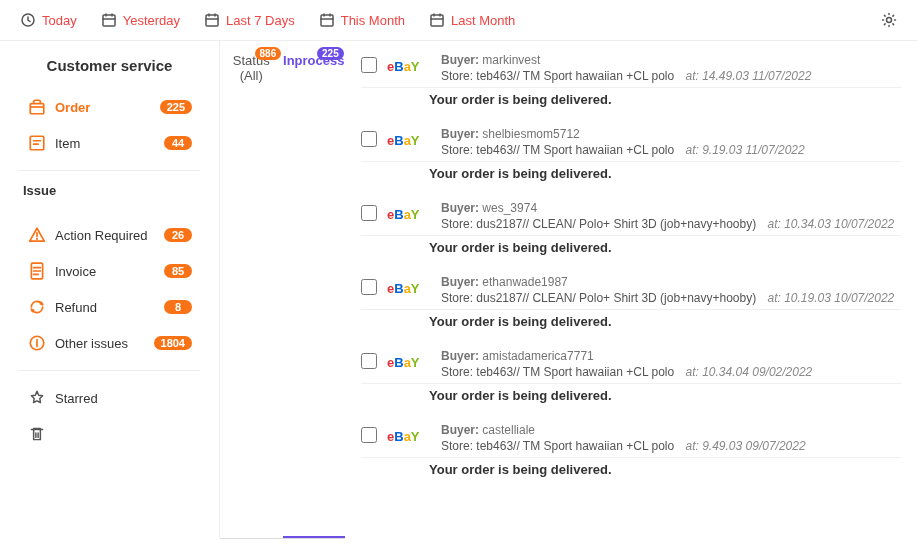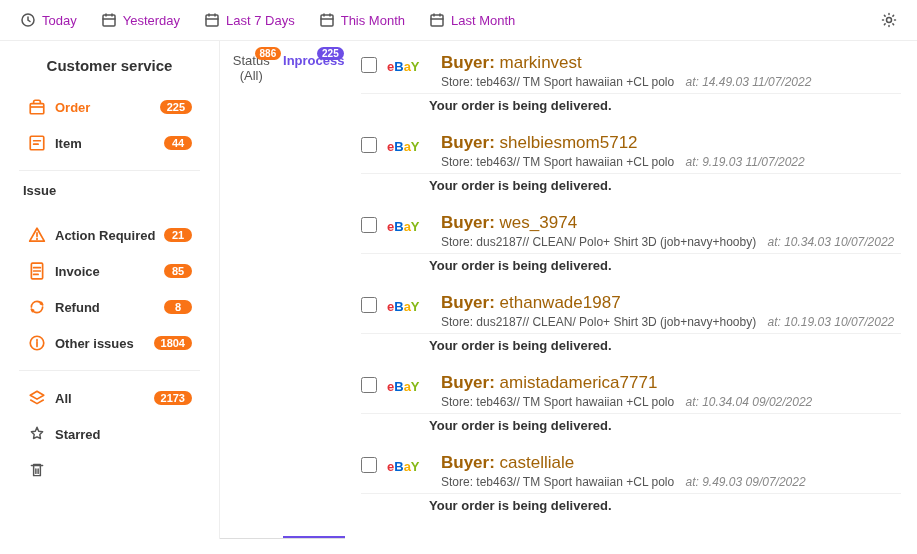--- a/index.html
+++ b/index.html
@@ -3,39 +3,39 @@
   <meta charset="utf-8">
   <style>
     * { box-sizing: border-box; margin: 0; padding: 0; }
     body { font-family: Arial, sans-serif; font-size: 13px; background: #fff; color: #333; width: 917px; height: 554px; overflow: hidden; }
 
     
     .top-bar {
       display: flex; align-items: center; padding: 12px 20px; border-bottom: 1px solid #eee; gap: 24px; background: #fff;
     }
     .top-bar-item {
-      display: flex; align-items: center; gap: 6px; color: #a21caf; cursor: pointer; font-size: 13px;
+      display: flex; align-items: center; gap: 6px; color: #ef4444; cursor: pointer; font-size: 13px;
     }
     .top-bar-item svg { width: 16px; height: 16px; }
     .top-bar-gear { margin-left: auto; }
 
     
     .main { display: flex; height: calc(554px - 56px); }
 
     
     .sidebar {
       width: 220px; min-width: 220px; border-right: 1px solid #eee; padding: 16px 19px; overflow-y: auto; background: #fff;
     }
     .sidebar-title { font-size: 15px; font-weight: bold; margin-bottom: 16px; text-align: center; }
     .sidebar-section-label { font-size: 13px; font-weight: bold; color: #333; margin: 12px 0 20px 4px; }
     .sidebar-item {
       display: flex; align-items: center; padding: 7px 8px; border-radius: 6px; cursor: pointer; margin-bottom: 2px;
     }
     .sidebar-item .item-icon { width: 20px; height: 20px; margin-right: 8px; display: flex; align-items: center; justify-content: center; }
-    .sidebar-item .item-label { flex: 1; font-size: 13px; color: #333; font-weight: bold; }
+    .sidebar-item .item-label { flex: 1; font-size: 13px; color: #333; }
     .sidebar-item .item-badge {
       background: #f97316; color: #fff; font-size: 11px; font-weight: bold; border-radius: 10px; padding: 1px 7px; min-width: 28px; text-align: center;
     }
     .sidebar-item.active .item-label { color: #f97316; font-weight: bold; }
     .sidebar-divider { border: none; border-top: 1px solid #eee; margin: 10px 0; }
 
     
     .content { flex: 1; display: flex; flex-direction: row; overflow: hidden; }
 
     
@@ -47,21 +47,21 @@
       position: absolute; top: 6px; right: calc(50% - 30px); background: #f97316; color: #fff; font-size: 10px; font-weight: bold; border-radius: 10px; padding: 1px 5px;
     }
     .tab.active { color: #6c4de6; border-bottom: 2px solid #6c4de6; font-weight: bold; }
     .tab.active .tab-badge { background: #6c4de6; }
 
     
     .order-list { flex: 1; overflow-y: auto; padding: 0 16px; }
     .order-row { display: flex; align-items: flex-start; padding: 12px 0 4px 0; border-bottom: 1px solid #f0f0f0; gap: 10px; }
     .order-checkbox { margin-top: 4px; width: 16px; height: 16px; cursor: pointer; }
     .order-info { flex: 1; }
-    .order-info .buyer-line { font-size: 17px; color: #a16207; margin-bottom: 2px; }
+    .order-info .buyer-line { font-size: 12px; color: #737373; margin-bottom: 2px; }
     .order-info .store-line { font-size: 12px; color: #555; }
     .order-info .time { color: #888; font-style: italic; font-size: 12px; margin-left: 8px; }
     .order-status { font-size: 13px; font-weight: bold; color: #333; padding: 4px 0 8px 68px; }
 
     
     .icon-circle { fill: none; stroke: #555; stroke-width: 1.5; }
     .icon-path { fill: none; stroke: #555; stroke-width: 1.5; stroke-linecap: round; }
   </style>
 </head>
 <body>
@@ -143,21 +143,21 @@
     <div class="sidebar-section-label">Issue</div>
 
     <div class="sidebar-item">
       <div class="item-icon">
         <svg viewBox="0 0 16 16" width="18" height="18">
             <path d="M8 2L14.5 13.5H1.5L8 2z" fill="none" stroke="#f97316" stroke-width="1.5" stroke-linejoin="round"></path>
             <path d="M8 6v3M8 11v1" stroke="#f97316" stroke-width="1.5" stroke-linecap="round"></path>
           </svg>
       </div>
       <span class="item-label">Action Required</span>
-      <span class="item-badge">21</span>
+      <span class="item-badge">26</span>
     </div>
 
     <div class="sidebar-item">
       <div class="item-icon">
         <svg viewBox="0 0 16 16" width="18" height="18">
             <rect x="3" y="1" width="10" height="14" rx="1" fill="none" stroke="#f97316" stroke-width="1.5"></rect>
             <path d="M5 5h6M5 8h6M5 11h4" stroke="#f97316" stroke-width="1.5" stroke-linecap="round"></path>
           </svg>
       </div>
       <span class="item-label">Invoice</span>
@@ -183,30 +183,20 @@
             <circle cx="8" cy="8" r="6" fill="none" stroke="#f97316" stroke-width="1.5"></circle>
             <path d="M8 7v4M8 5v1" stroke="#f97316" stroke-width="1.5" stroke-linecap="round"></path>
           </svg>
       </div>
       <span class="item-label">Other issues</span>
       <span class="item-badge">1804</span>
     </div>
 
     <hr class="sidebar-divider">
 
-    <div class="sidebar-item">
-      <div class="item-icon">
-        <svg viewBox="0 0 16 16" width="18" height="18">
-            <path d="M8 2L14 5.5 8 9 2 5.5z" fill="none" stroke="#f97316" stroke-width="1.5" stroke-linejoin="round"></path>
-            <path d="M2 9.5l6 3.5 6-3.5" fill="none" stroke="#f97316" stroke-width="1.5" stroke-linejoin="round"></path>
-          </svg>
-      </div>
-      <span class="item-label">All</span>
-      <span class="item-badge">2173</span>
-    </div>
 
     <div class="sidebar-item">
       <div class="item-icon">
         <svg viewBox="0 0 16 16" width="18" height="18">
             <path d="M8 2l1.5 3.5 3.5.5-2.5 2.5.6 3.5L8 10.5l-3.1 1.5.6-3.5L3 6l3.5-.5z" fill="none" stroke="#555" stroke-width="1.3" stroke-linejoin="round"></path>
           </svg>
       </div>
       <span class="item-label">Starred</span>
     </div>
 

